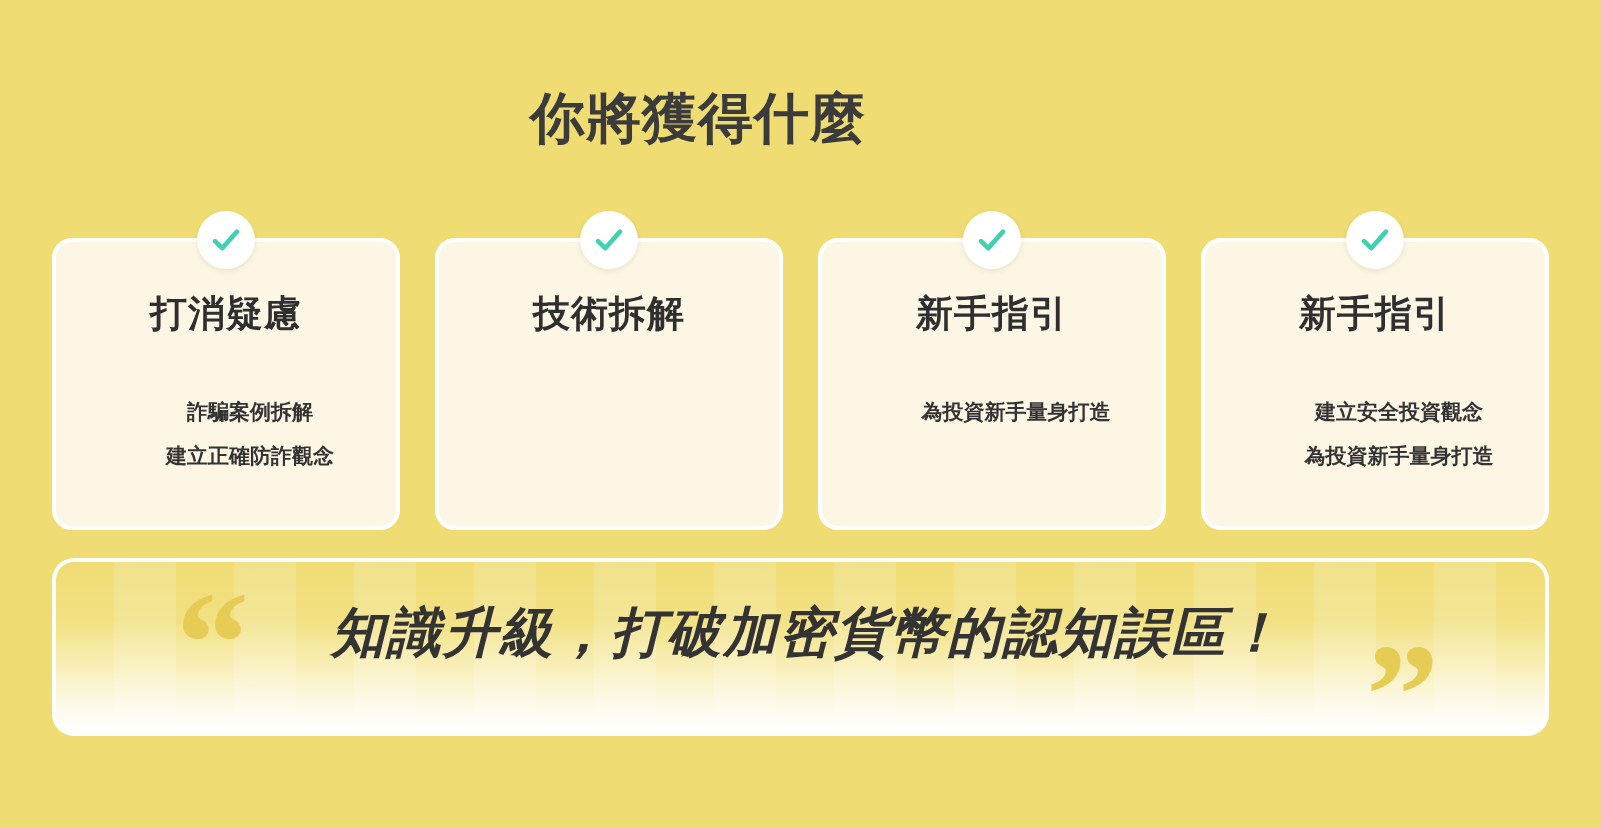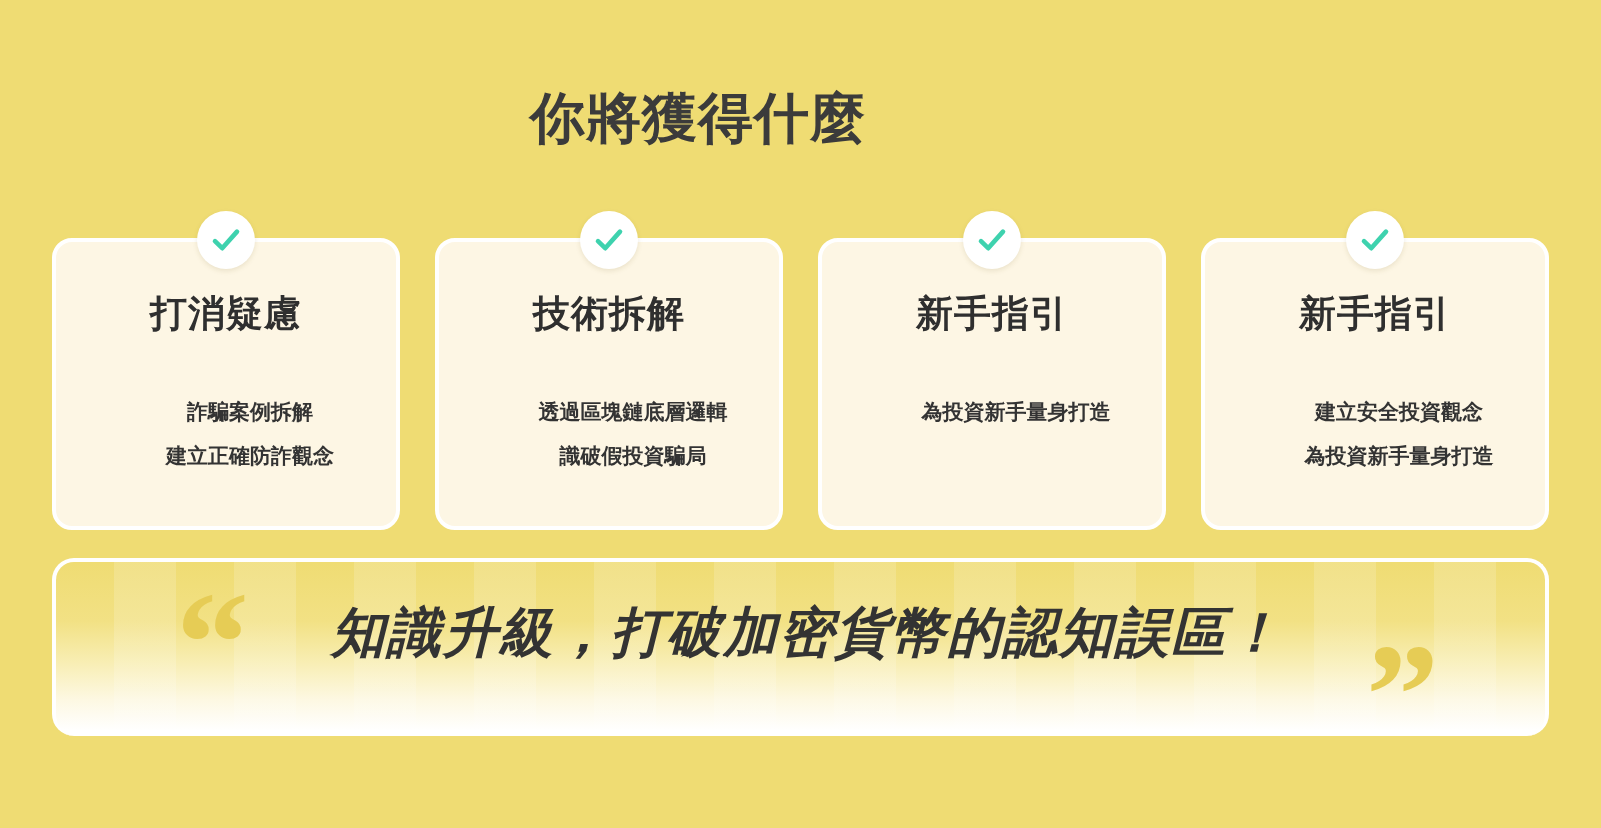--- a/index.html
+++ b/index.html
@@ -205,24 +205,20 @@
       </div>
     </div>
 
     <div class="card">
       <div class="card-check">
         <svg viewBox="0 0 34 34" aria-hidden="true">
           <path d="M6 18.2 L13.2 25.2 L28 8.6" fill="none" stroke="#3ed2ae" stroke-width="4.6" stroke-linecap="round" stroke-linejoin="round"></path>
         </svg>
       </div>
       <div class="card-title">技術拆解</div>
-      <div class="card-body">
-        <span>透過區塊鏈底層邏輯</span>
-        <span>識破假投資騙局</span>
-      </div>
     </div>
 
     <div class="card">
       <div class="card-check">
         <svg viewBox="0 0 34 34" aria-hidden="true">
           <path d="M6 18.2 L13.2 25.2 L28 8.6" fill="none" stroke="#3ed2ae" stroke-width="4.6" stroke-linecap="round" stroke-linejoin="round"></path>
         </svg>
       </div>
       <div class="card-title">新手指引</div>
       <div class="card-body">

